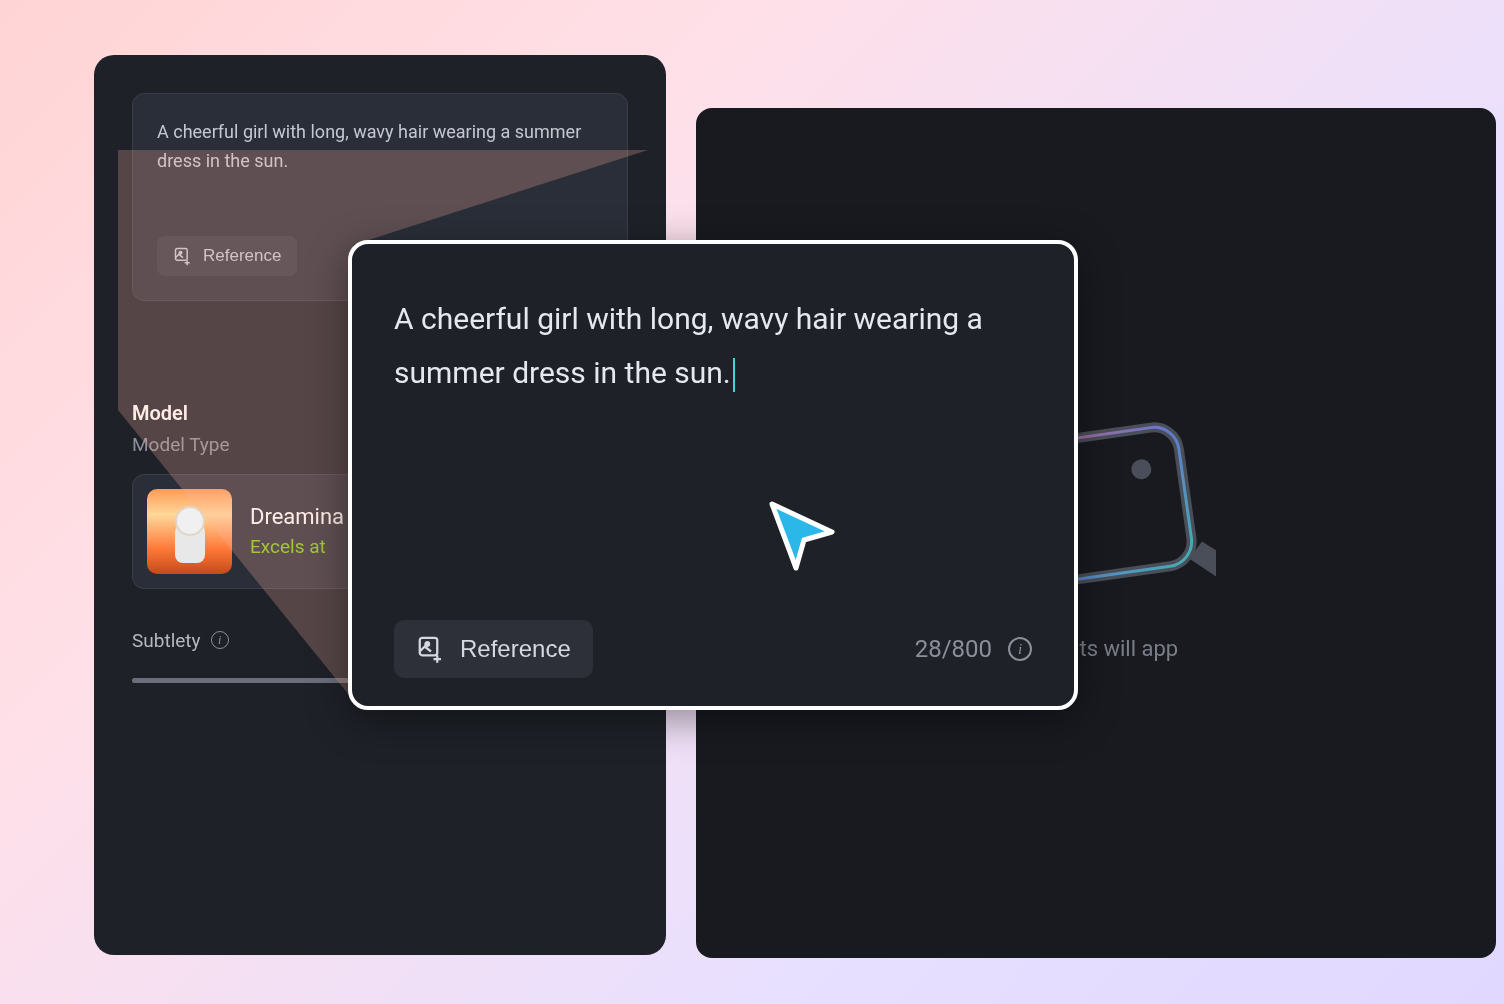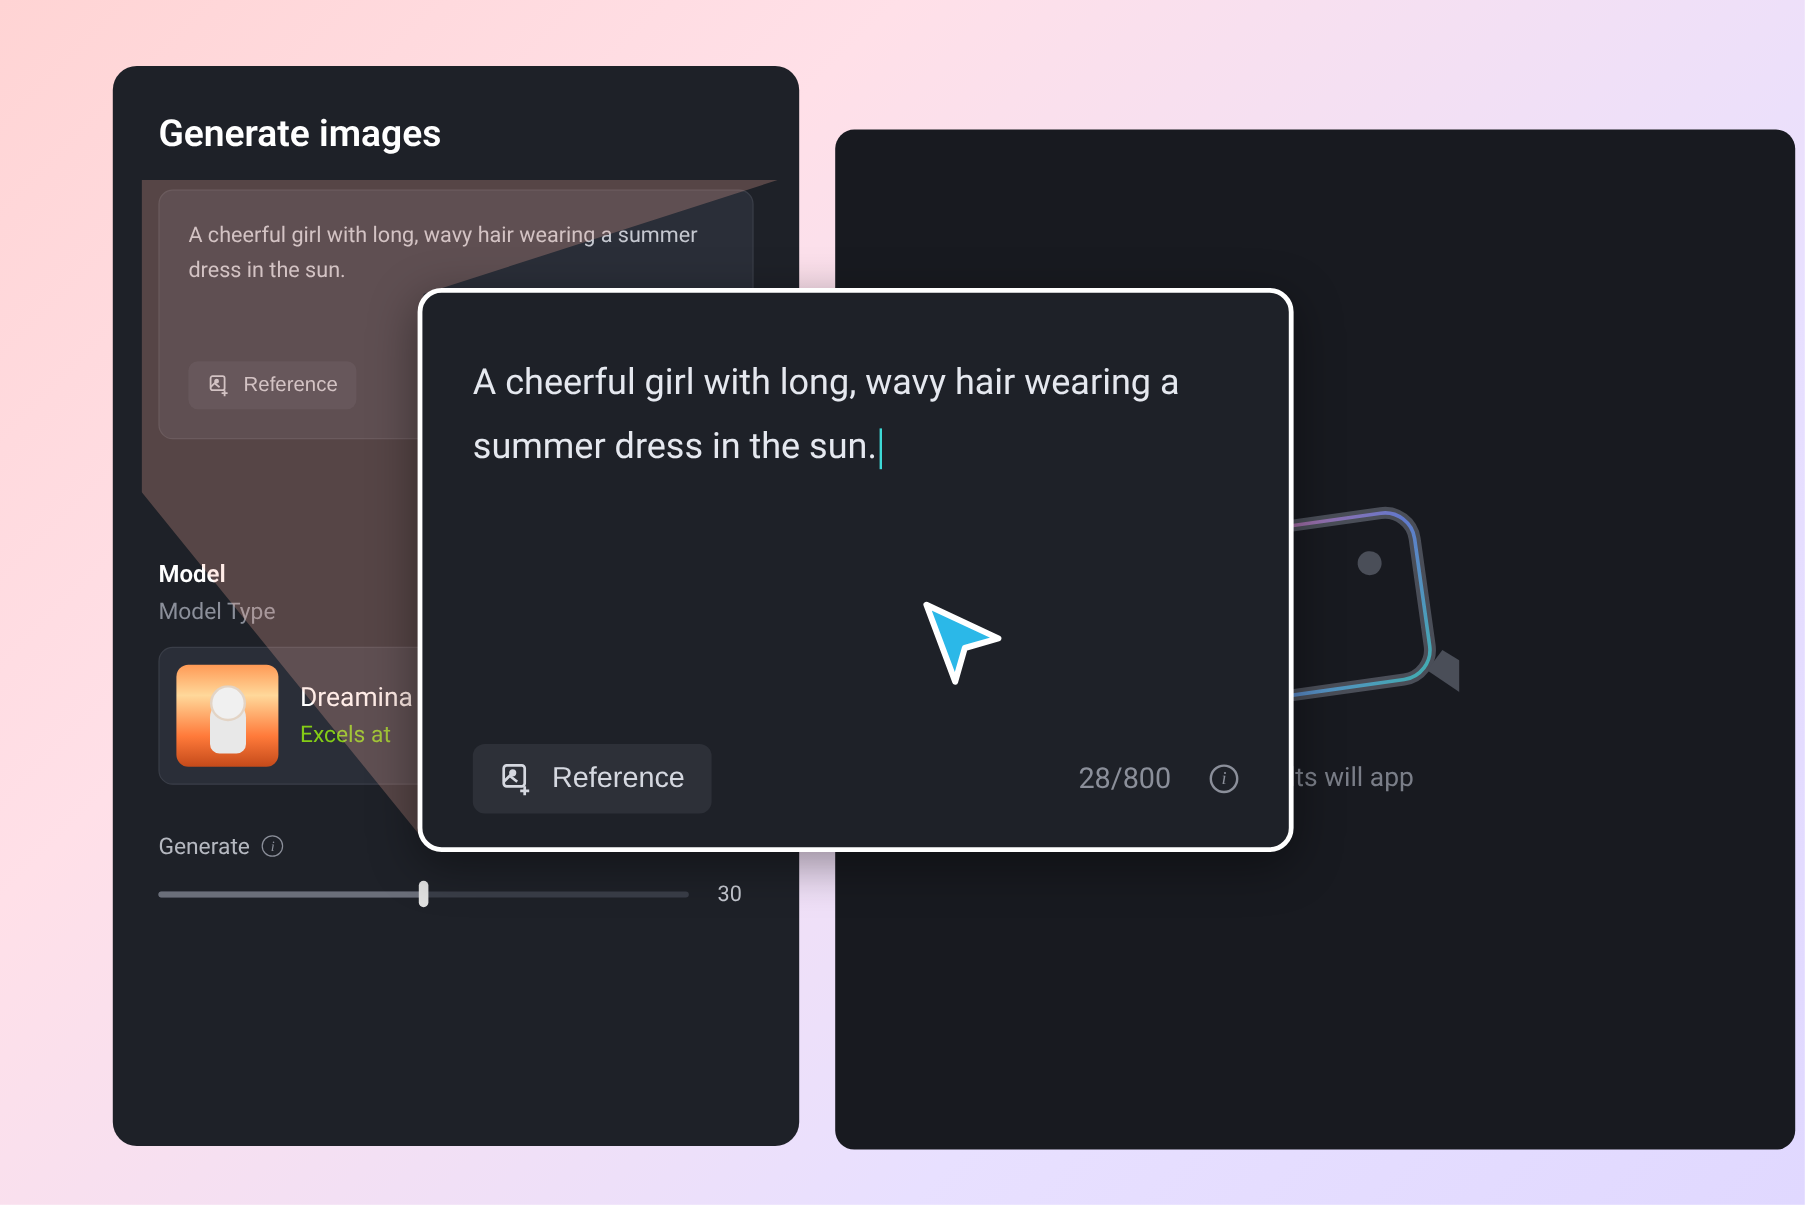--- a/index.html
+++ b/index.html
@@ -340,21 +340,21 @@
     
     .reference-icon-large {
       width: 30px;
       height: 30px;
       display: inline-block;
     }
     
     .char-count-row {
       display: flex;
       align-items: center;
-      gap: 32px;
+      gap: 16px;
     }
     
     .char-count {
       color: #8b8f9a;
       font-size: 24px;
     }
     
     .info-icon-large {
       width: 24px;
       height: 24px;
@@ -371,21 +371,20 @@
     
     
     .beam {
       fill: rgba(255, 180, 160, 0.25);
     }
   </style>
 </head>
 <body>
 
 <div class="left-panel">
-  <h1 class="panel-title">Generate images</h1>
 
   <div class="prompt-box-small">
     <p class="prompt-text-small">A cheerful girl with long, wavy hair wearing a summer dress in the sun.</p>
     <button class="reference-btn-small">
       <span class="reference-icon">
         <svg viewBox="0 0 24 24" fill="none" stroke="#c5c8d0" stroke-width="1.8">
           <rect x="3" y="3" width="14" height="14" rx="2"></rect>
           <circle cx="9" cy="8" r="1.5" fill="#c5c8d0"></circle>
           <path d="M3 14 L7 10 L12 14"></path>
           <path d="M17 17 L17 23 M14 20 L20 20"></path>
@@ -402,21 +401,21 @@
       <div class="model-thumb"></div>
       <div class="model-info">
         <span class="model-name">Dreamina</span>
         <span class="model-desc">Excels at</span>
       </div>
     </div>
   </div>
 
   <div class="subtlety-section">
     <div class="subtlety-header">
-      <span class="subtlety-label">Generate</span>
+      <span class="subtlety-label">Subtlety</span>
       <span class="info-icon">i</span>
     </div>
     <div class="slider-row">
       <div class="slider">
         <div class="slider-fill"></div>
         <div class="slider-handle"></div>
       </div>
       <span class="slider-value">30</span>
     </div>
   </div>

